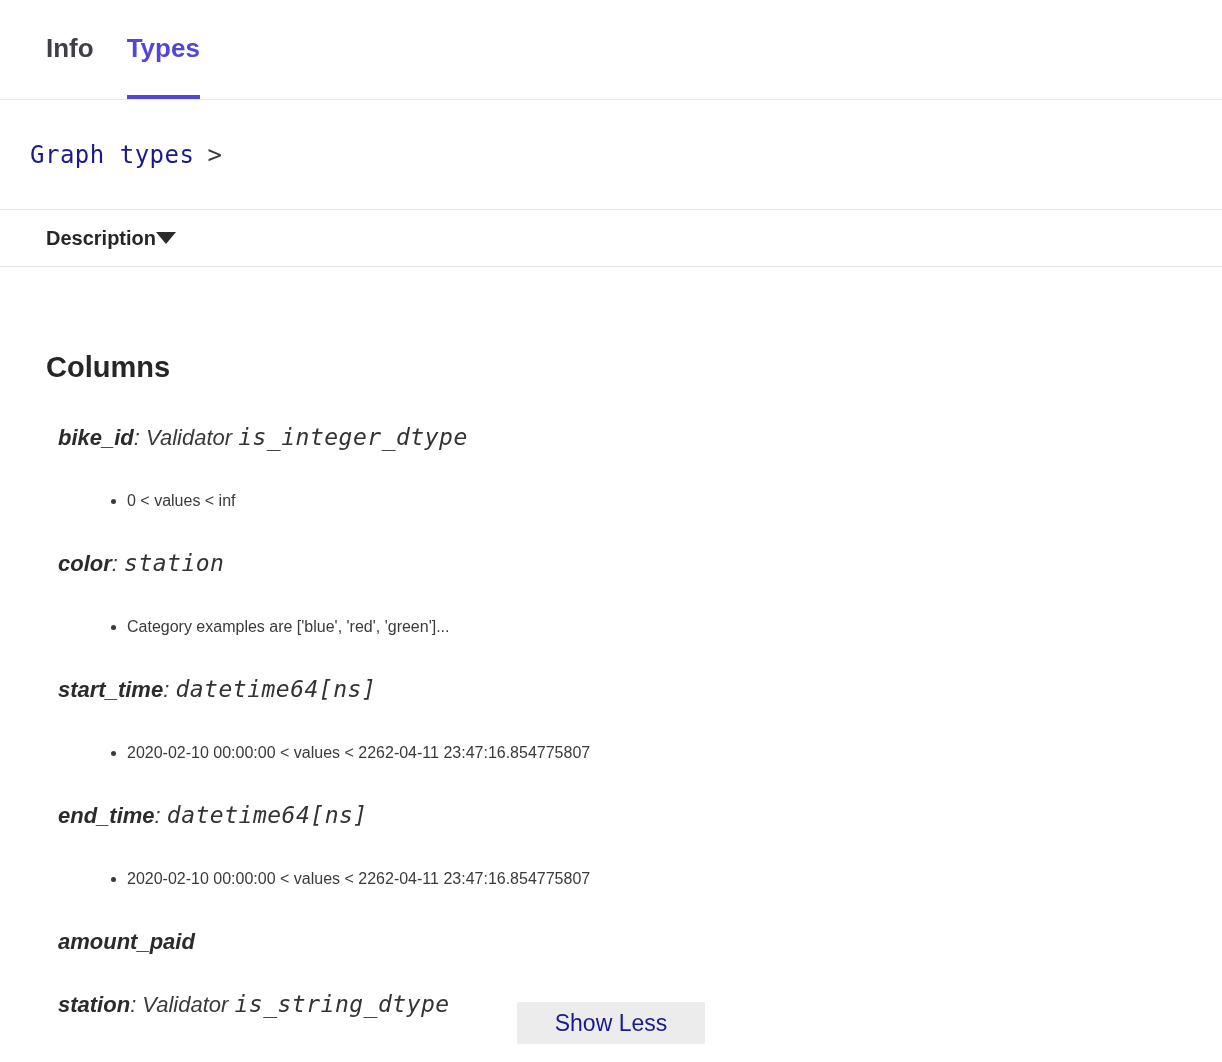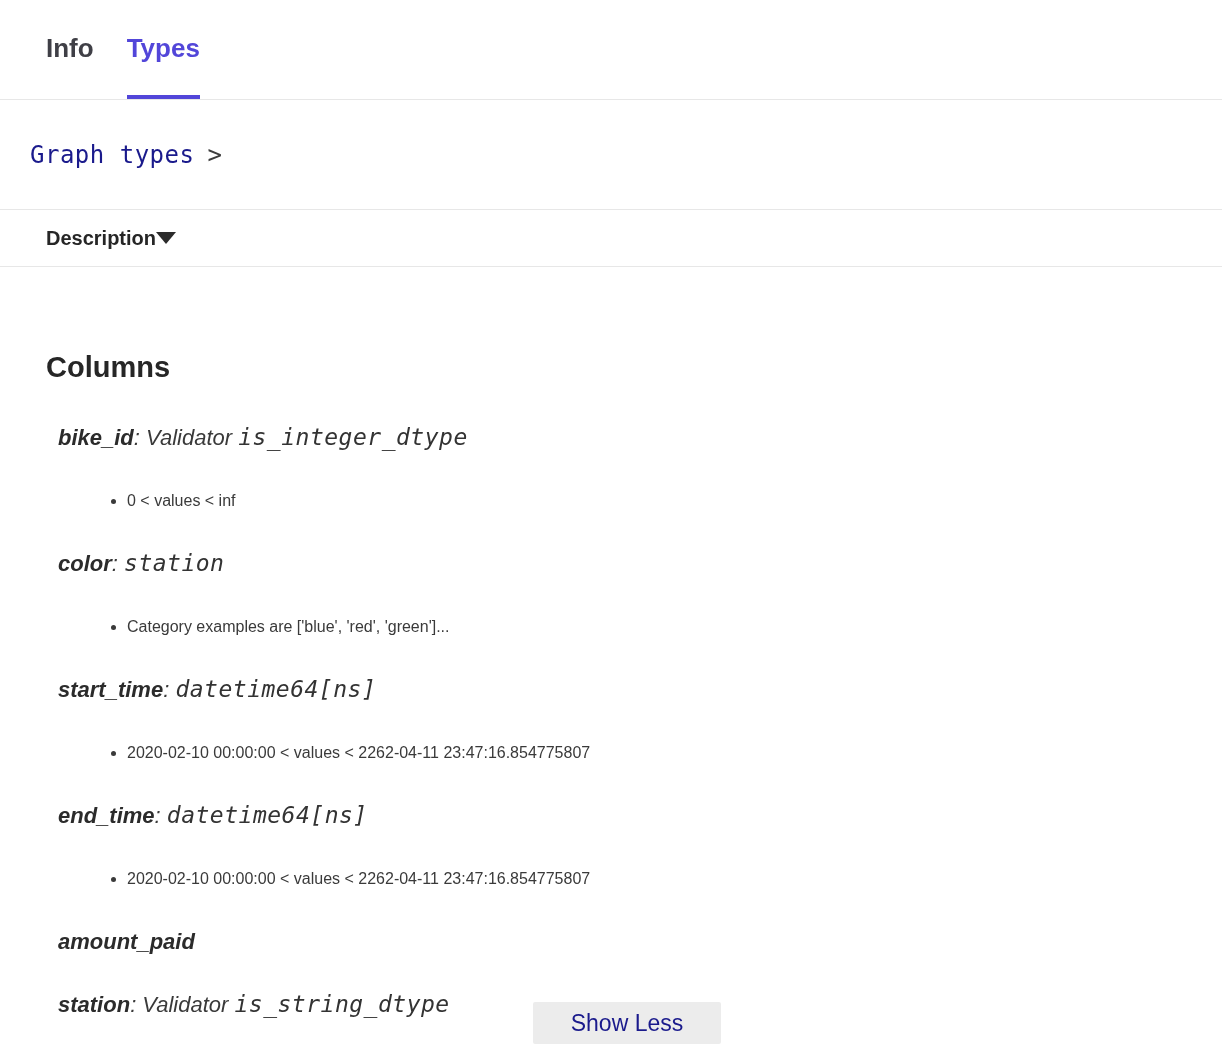--- a/index.html
+++ b/index.html
@@ -130,21 +130,20 @@
     background: var(--button-bg);
     border: none;
     border-radius: 2px;
     font-family: "Liberation Sans", sans-serif;
     font-size: 23px;
     color: var(--link);
     display: flex;
     align-items: center;
     justify-content: center;
     cursor: pointer;
-    margin-left: 16px;
   }
 </style>
 </head>
 <body>
 
 <div class="tabbar">
   <div class="tab">Info</div>
   <div class="tab active">Types</div>
 </div>
 

